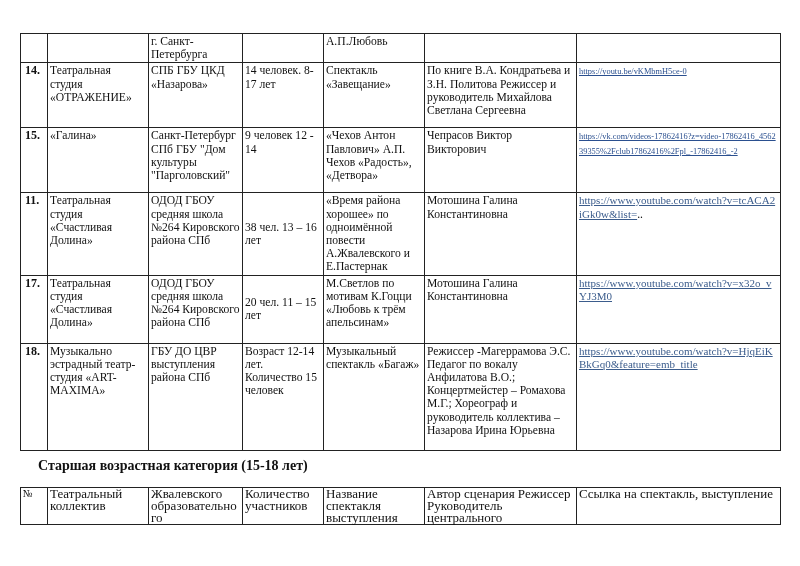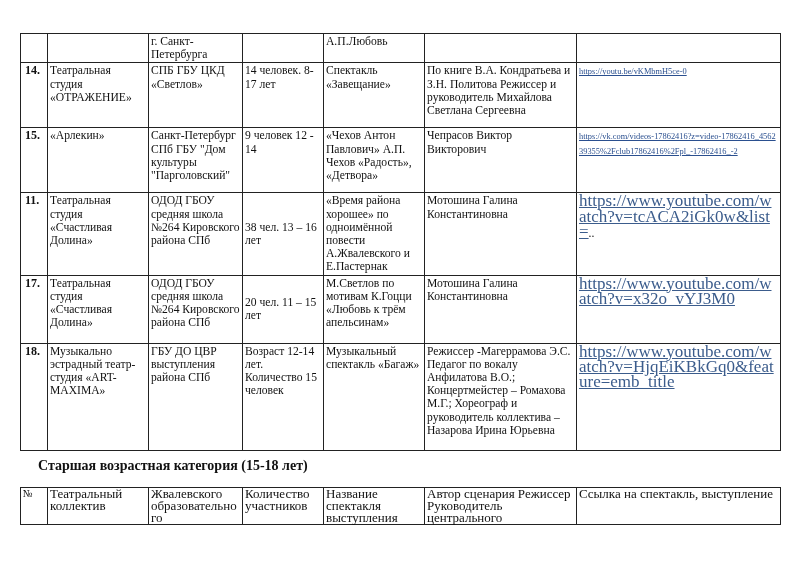--- a/index.html
+++ b/index.html
@@ -4,21 +4,21 @@
   <style>
     html, body { margin: 0; padding: 0; background: #ffffff; }
     body { width: 800px; height: 566px; position: relative; overflow: hidden;
            font-family: "Liberation Serif", "DejaVu Serif", serif; color: #111; }
     table { border-collapse: collapse; position: absolute; table-layout: fixed; }
     td { border: 1px solid #222; vertical-align: top; 
          font-size: 11.6px; line-height: 13.2px; padding: 1px 2px; word-wrap: break-word; }
     td.num { text-align: left; font-size: 12px; font-weight: bold; padding-left: 4px; line-height: 12px; }
     a { color: #2a4f8f; text-decoration: underline; margin-top: 20px; }
     a.small { font-size: 8.4px; line-height: 12.6px; }
-    a.big { font-size: 17px; line-height: 13px; color: #3b5c8c; }
+    a.big { font-size: 11px; line-height: 13px; color: #3b5c8c; }
     #main { left: 20px; top: 33px; width: 760px; }
     #section-title { position: absolute; left: 0; width: 800px; top: 458px; text-align: left;
                      font-weight: bold; font-size: 14px; margin-left: 38px; }
     #header2 { left: 20px; top: 487px; width: 760px; }
     #header2 td { font-size: 13px; line-height: 12px; padding: 0 2px; }
     #header2 td.num { font-size: 10.4px; font-weight: normal; }
   </style>
 </head>
 <body>
 
@@ -38,29 +38,29 @@
     <td></td>
     <td>г. Санкт-Петербурга</td>
     <td></td>
     <td>А.П.Любовь</td>
     <td></td>
     <td></td>
   </tr>
   <tr style="height:65px">
     <td class="num">14.</td>
     <td>Театральная студия «ОТРАЖЕНИЕ»</td>
-    <td>СПБ ГБУ ЦКД «Светлов»</td>
+    <td>СПБ ГБУ ЦКД «Назарова»</td>
     <td>14 человек. 8-17 лет</td>
     <td>Спектакль «Завещание»</td>
     <td>По книге В.А. Кондратьева и З.Н. Политова Режиссер и руководитель Михайлова Светлана Сергеевна</td>
     <td><a class="small">https://youtu.be/vKMbmH5ce-0</a></td>
   </tr>
   <tr style="height:65px">
     <td class="num">15.</td>
-    <td>«Арлекин»</td>
+    <td>«Галина»</td>
     <td>Санкт-Петербург СПб ГБУ "Дом культуры "Парголовский"</td>
     <td>9 человек 12 - 14</td>
     <td>«Чехов Антон Павлович» А.П. Чехов «Радость», «Детвора»</td>
     <td>Чепрасов Виктор Викторович</td>
     <td style="word-break:break-all"><a class="small">https://vk.com/videos-17862416?z=video-17862416_456239355%2Fclub17862416%2Fpl_-17862416_-2</a></td>
   </tr>
   <tr style="height:75px">
     <td class="num">11.</td>
     <td>Театральная студия «Счастливая Долина»</td>
     <td>ОДОД ГБОУ средняя школа №264 Кировского района СПб</td>

